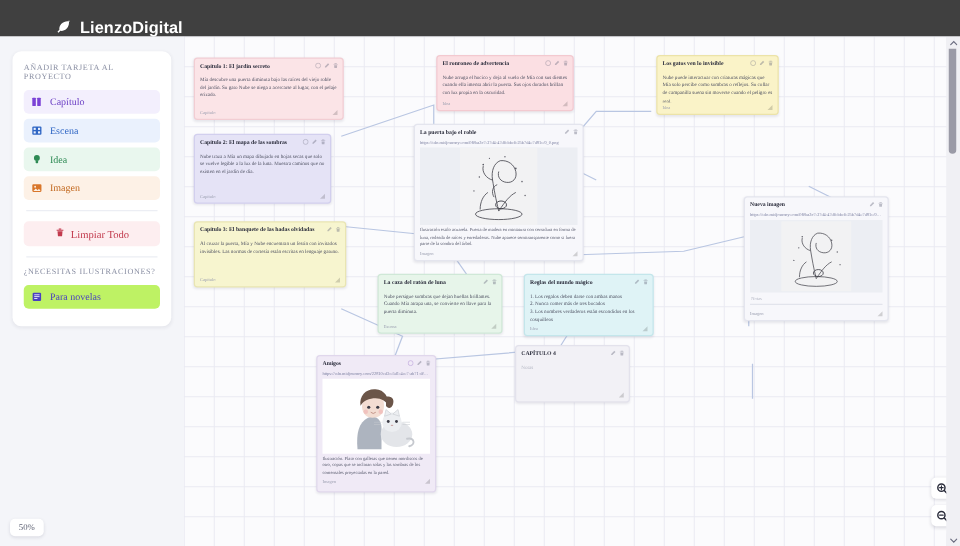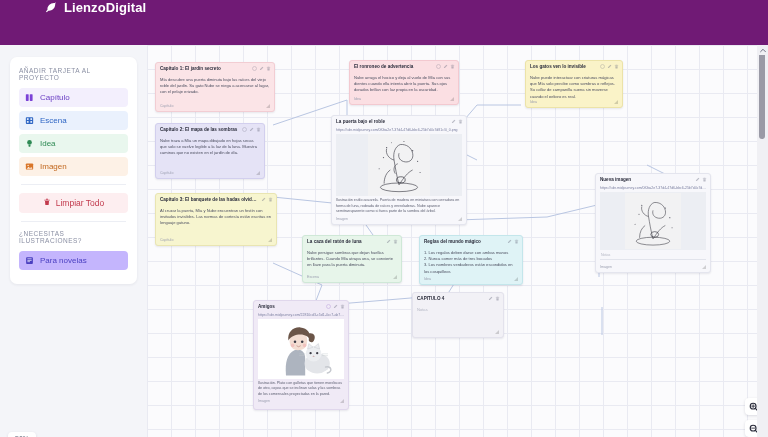--- a/index.html
+++ b/index.html
@@ -5,24 +5,24 @@
   * { box-sizing: border-box; margin: 0; padding: 0; }
   html, body {
     width: 768px; height: 437px;
     font-family: "Liberation Sans", sans-serif;
     background: #f4f5f9;
     overflow: hidden;
   }
 
   
   .header {
-    height: 45px;
-    background: #701a75;
+    height: 29px;
+    background: #404040;
     display: flex;
-    align-items: flex-start;
+    align-items: flex-end;
     padding: 0 8px 0 44px;
     position: relative;
     z-index: 30;
   }
   .brand { display: flex; align-items: center; gap: 6px; }
   .brand-icon { width: 14px; height: 14px; display: block; }
   .brand-name {
     color: #ffffff; font-size: 13px; font-weight: bold; letter-spacing: .1px;
   }
   .hdr-actions { margin-left: auto; display: flex; align-items: center; gap: 7px; }
@@ -30,21 +30,21 @@
     display: flex; align-items: center; gap: 4px;
     height: 17px; padding: 0 8px;
     border-radius: 4px; border: none;
     font-size: 8px; font-family: inherit; cursor: pointer;
     background: #5d55dd; color: #ffffff;
   }
   .hdr-btn.saved { background: #5b53d9; color: #b8b3ef; cursor: default; }
   .hdr-btn svg { display: block; }
 
   
-  .body-wrap { display: flex; height: 408px; position: relative; }
+  .body-wrap { display: flex; height: 408px; position: relative; font-family: Liberation Serif, serif; }
 
   
   .sidebar {
     width: 147px; flex: 0 0 147px;
     background: #f4f5f9;
     padding: 12px 10px;
     position: relative; z-index: 20;
   }
   .side-panel {
     background: #ffffff;
@@ -70,21 +70,21 @@
   .it-img  { background: #fdf1e6; color: #c2681f; }
   .side-sep { height: 1px; background: #eceef4; margin: 8px 2px; }
   .clear-btn {
     display: flex; align-items: center; justify-content: center; gap: 5px;
     height: 20px; width: 100%;
     background: #fdeef0; color: #c23a4d;
     border: none; border-radius: 4px;
     font-size: 8.5px; font-family: inherit; cursor: pointer;
   }
   .it-infantil { background: #fdeef3; color: #c2417a; }
-  .it-novelas  { background: #c4b5fd; color: #4a3fc0; }
+  .it-novelas  { background: #bef264; color: #4a3fc0; }
 
   
   .canvas {
     flex: 1; position: relative; overflow: hidden;
     background-color: #fbfbfd;
     background-image:
       linear-gradient(to right, #e9eaf2 1px, transparent 1px),
       linear-gradient(to bottom, #e9eaf2 1px, transparent 1px);
     background-size: 24px 24px;
   }

